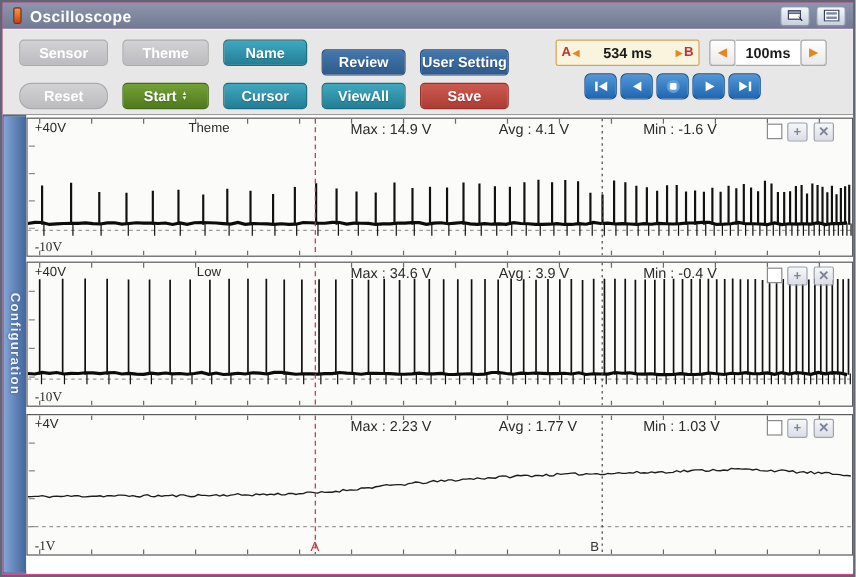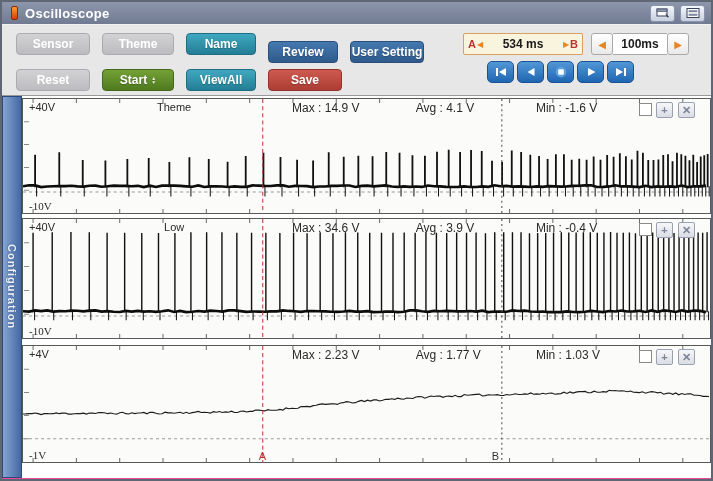--- a/index.html
+++ b/index.html
@@ -102,29 +102,32 @@
           <span>Name</span>
         </button>
         <button class="tb blue" style="width: 70px;">
           <span>Review</span>
         </button>
         <button class="tb blue" style="width: 74px;">
           <span>User Setting</span>
         </button>
       </div>
     <div class="btn-row" id="row1">
-        <button class="tb gray" style="width: 74px;">
+        <button class="tb gray" style="width: 74px; border-radius: 10px;">
           <span>Reset</span>
         </button>
         <button class="tb green" style="width: 72px;">
           <span>Start</span>
           <span class="spin">
             <span>▲</span>
             <span>▼</span>
           </span>
+        </button>
+        <button class="tb teal" style="width: 70px;">
+          <span>Cursor</span>
         </button>
         <button class="tb teal" style="width: 70px;">
           <span>ViewAll</span>
         </button>
         <button class="tb red" style="width: 74px;">
           <span>Save</span>
         </button>
       </div>
 
     <div class="right-controls">

